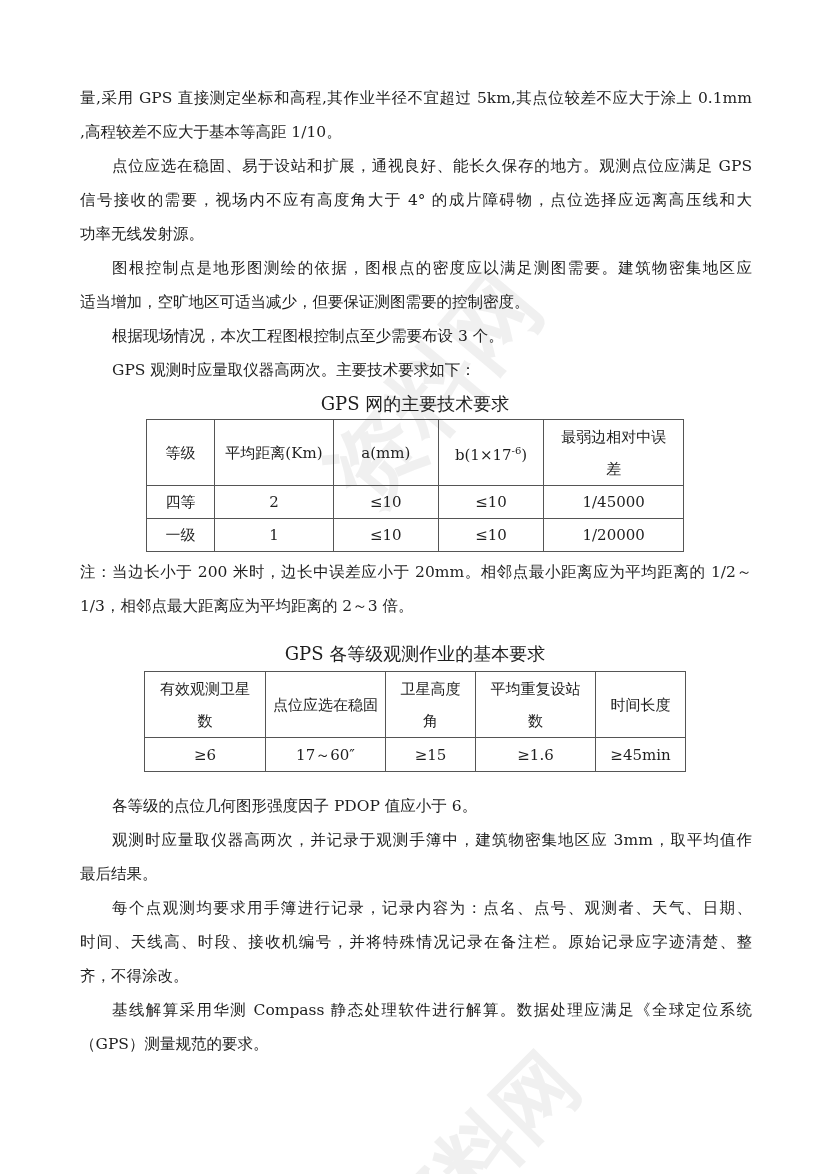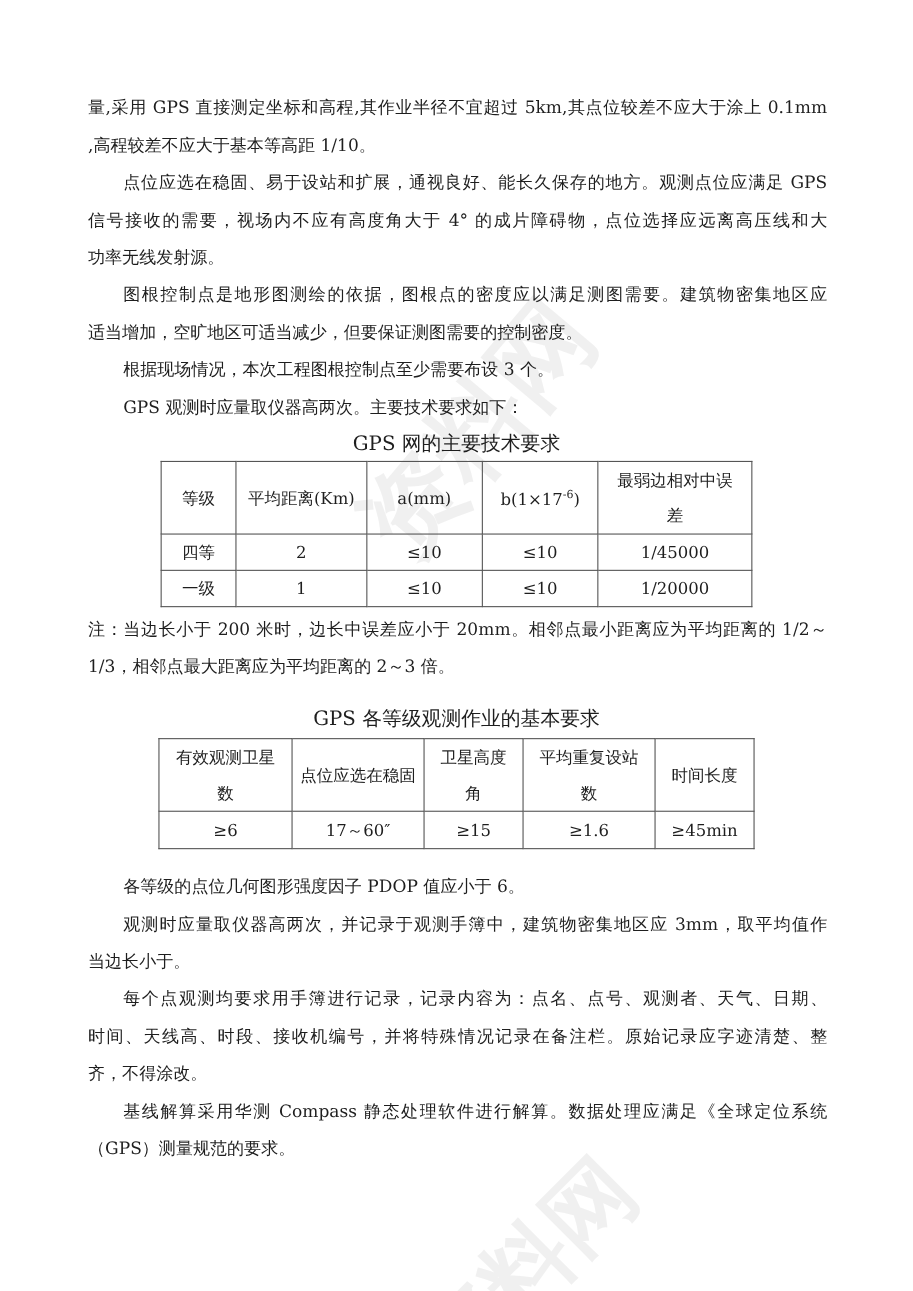--- a/index.html
+++ b/index.html
@@ -81,18 +81,18 @@
     <td>17～60″</td>
     <td>≥15</td>
     <td>≥1.6</td>
     <td>≥45min</td>
   </tr>
 </tbody>
   </table>
 
 <div class="line indent last" style="top:796px">各等级的点位几何图形强度因子 PDOP 值应小于 6。</div>
 <div class="line indent" style="top:830px">观测时应量取仪器高两次，并记录于观测手簿中，建筑物密集地区应 3mm，取平均值作</div>
-<div class="line last" style="top:864px">当边长小于。</div>
+<div class="line last" style="top:864px">最后结果。</div>
 <div class="line indent" style="top:898px">每个点观测均要求用手簿进行记录，记录内容为：点名、点号、观测者、天气、日期、</div>
 <div class="line" style="top:932px">时间、天线高、时段、接收机编号，并将特殊情况记录在备注栏。原始记录应字迹清楚、整</div>
 <div class="line last" style="top:966px">齐，不得涂改。</div>
 <div class="line indent" style="top:1000px">基线解算采用华测 Compass 静态处理软件进行解算。数据处理应满足《全球定位系统</div>
 <div class="line last" style="top:1034px">（GPS）测量规范的要求。</div>
 
 </body></html>

